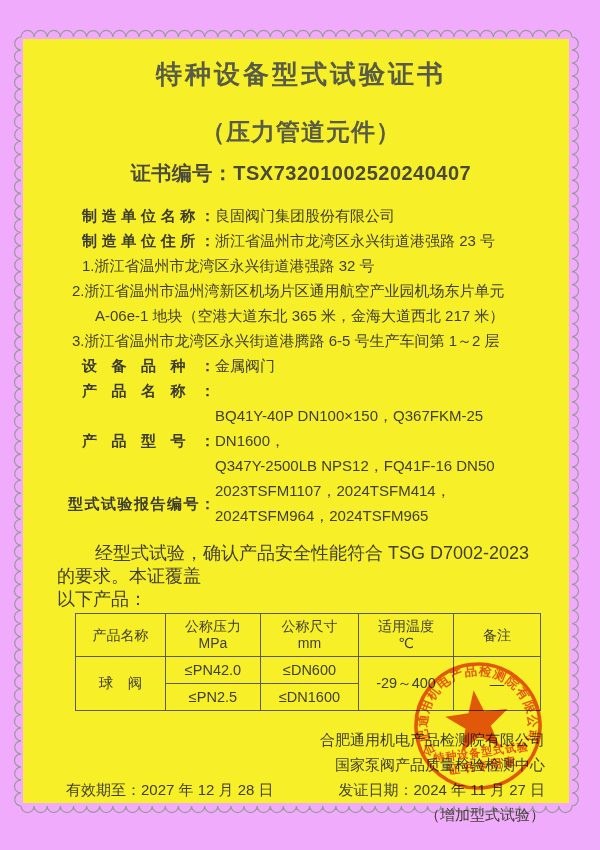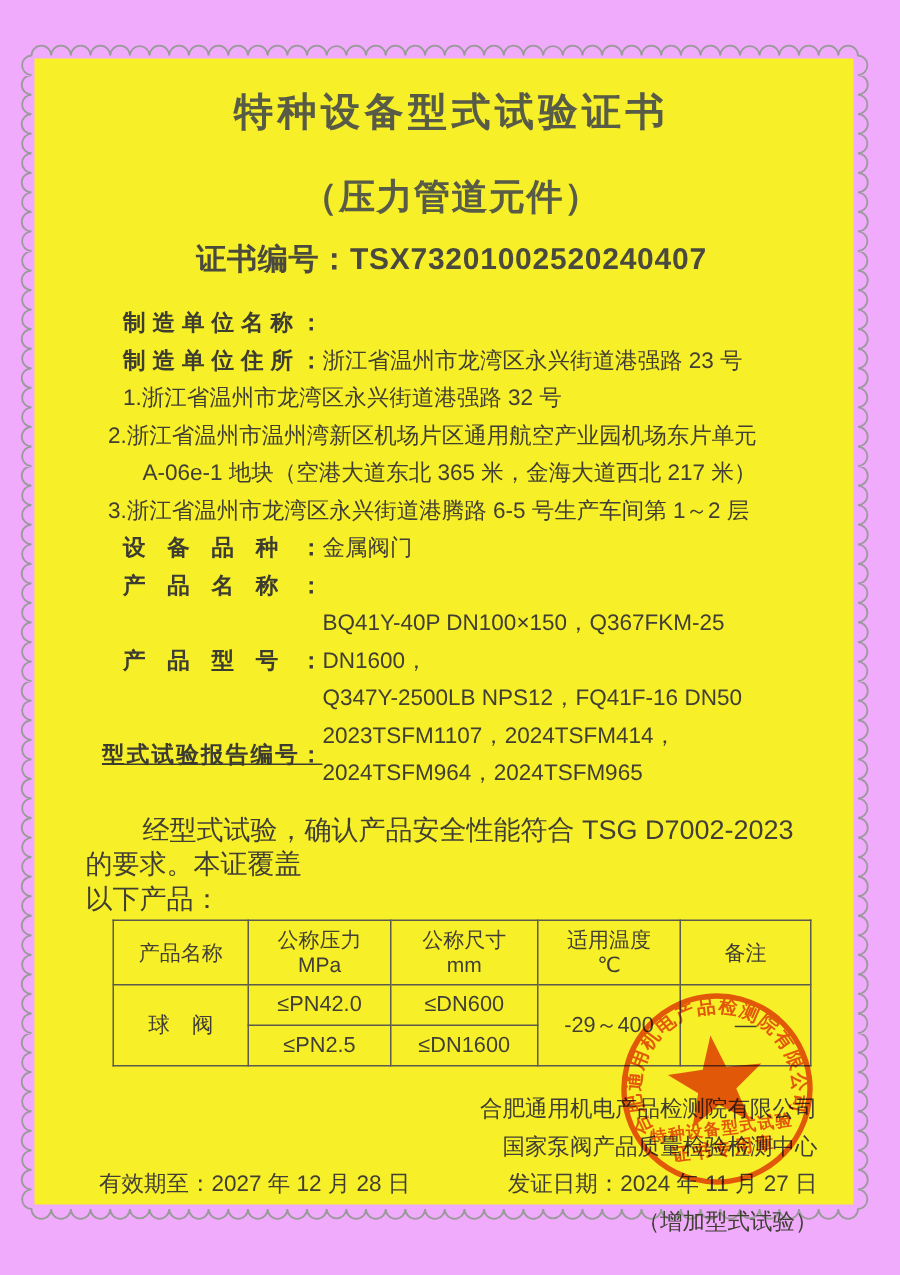--- a/index.html
+++ b/index.html
@@ -13,21 +13,21 @@
   .title{margin-top:18px;text-align:center;font-size:26px;font-weight:bold;
          letter-spacing:3px;color:#585c46;line-height:34px;}
   .subtitle{margin-top:28px;text-align:center;font-size:24px;font-weight:bold;
             letter-spacing:1px;color:#585c46;line-height:26px;}
   .certline{margin-top:18px;text-align:center;font-size:20px;font-weight:bold;
             color:#4a493e;line-height:20px;letter-spacing:.5px;}
   .fields{margin-top:20px;font-size:15px;line-height:25px;color:#413f34;}
   .row{display:flex;align-items:center;padding-left:25px;}
   .lab{flex:0 0 133px;width:133px;font-weight:bold;text-align:justify;text-align-last:justify;
        color:#3d3c31;}
-  .lab.wide{flex-basis:147px;width:147px;margin-left:-14px;text-decoration:underline;}
+  .lab.wide{flex-basis:147px;width:147px;margin-left:-14px;}
   .val{flex:1;white-space:pre-line;}
   .cont1{padding-left:15px;}
   .cont2{padding-left:38px;}
   .statement{margin-top:14px;font-size:18px;line-height:23px;white-space:pre-line;
              text-indent:38px;color:#413f34;}
   table.products{border-collapse:collapse;margin:2px 0 0 18px;width:465px;table-layout:fixed;
                  font-size:14px;color:#413f34;}
   table.products td{border:1px solid #5c5b4d;text-align:center;vertical-align:middle;padding:1px 2px;}
   tr.hrow td{height:40px;line-height:17px;}
   tr.drow td{height:24px;font-size:14.5px;}
@@ -50,20 +50,21 @@
 
   <div class="content">
 
     <div class="title">特种设备型式试验证书</div>
     <div class="subtitle">（压力管道元件）</div>
     <div class="certline"><span>证书编号：</span><span>TSX73201002520240407</span></div>
 
     <div class="fields">
       <div class="row">
         <span class="lab">制造单位名称：</span>
+        <span class="val">良固阀门集团股份有限公司</span>
       </div>
       <div class="row">
         <span class="lab">制造单位住所：</span>
         <span class="val">浙江省温州市龙湾区永兴街道港强路 23 号</span>
       </div>
       <div class="row">
         <span class="val">1.浙江省温州市龙湾区永兴街道港强路 32 号</span>
       </div>
       <div class="cont1">2.浙江省温州市温州湾新区机场片区通用航空产业园机场东片单元</div>
       <div class="cont2">A-06e-1 地块（空港大道东北 365 米，金海大道西北 217 米）</div>

